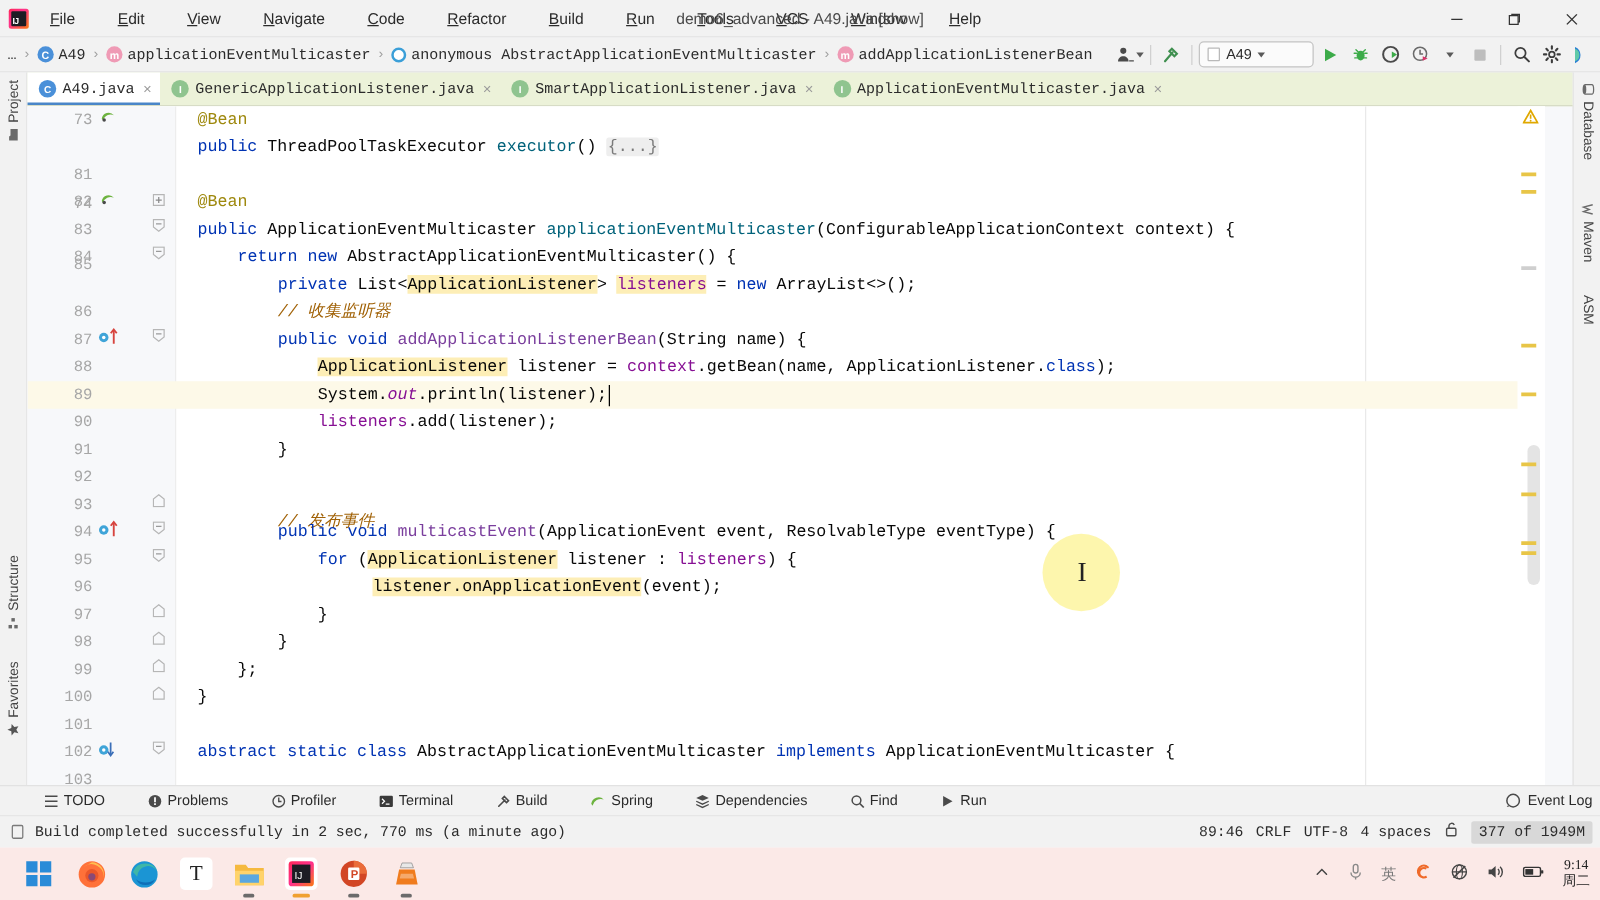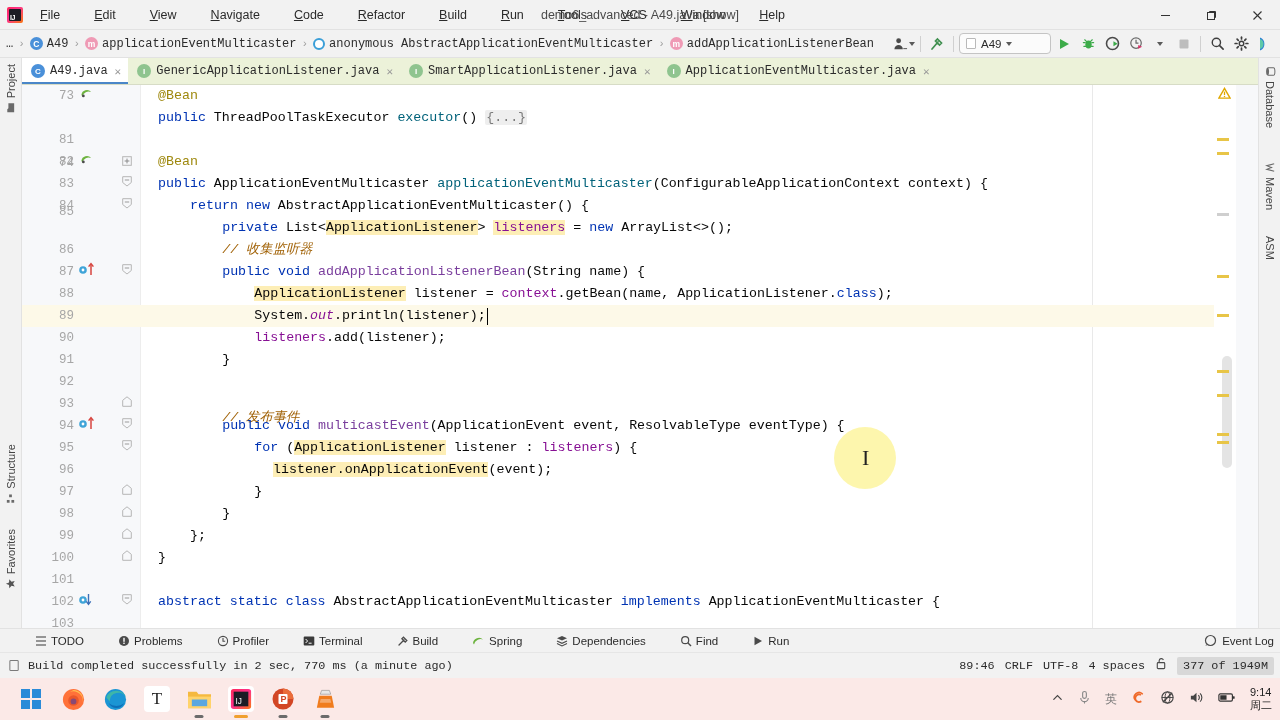--- a/index.html
+++ b/index.html
@@ -165,21 +165,21 @@
   
   .taskbar {
     position:absolute; top:678px; left:0; width:1280px; height:42px;
     background:#fbe9e7; display:flex; align-items:center;
   }
   .tb-icons { display:flex; align-items:center; gap:16px; padding-left:18px; }
   .ticon { width:26px; height:26px; position:relative; display:flex; align-items:center; justify-content:center; }
   .ticon .dot { position:absolute; bottom:-6px; left:50%; transform:translateX(-50%); width:9px; height:3px; border-radius:2px; background:#6b6b6b; }
   .ticon .dot.active { background:#f0a030; width:14px; }
   .tray { position:absolute; right:8px; display:flex; align-items:center; gap:14px; color:#3b3b3b; }
-  .clock { font-size:11px; line-height:13px; color:#222; font-family:Liberation Sans, sans-serif;}
+  .clock { text-align:center; font-size:11px; line-height:13px; color:#222; font-family:Liberation Serif, serif;}
 </style>
 </head>
 <body>
 
 <div id="app">
 
   <div class="titlebar">
     <div class="ij-logo">
       <div class="sq"></div>
         <div class="in"></div>
@@ -593,21 +593,21 @@
           <div class="row" style="top: 322px;">
             <span class="codeline" style="left:82.16px;"><span class="cm">// 发布事件</span></span>
           </div>
           <div class="row" style="top: 330px;">
             <span class="codeline" style="left:82.16px;"><span class="kw">public </span><span class="kw">void </span><span class="fnd">multicastEvent</span><span class="ty">(ApplicationEvent event, ResolvableType eventType) {</span></span>
           </div>
           <div class="row" style="top: 352px;">
             <span class="codeline" style="left:114.24px;"><span class="kw">for </span><span class="ty">(</span><span class="hi">ApplicationListener</span><span class="ty"> listener : </span><span class="fld">listeners</span><span class="ty">) {</span></span>
           </div>
           <div class="row" style="top: 374px;">
-            <span class="codeline" style="left:133px;text-align:center;"><span class="hi">listener.onApplicationEvent</span><span class="ty">(event);</span></span>
+            <span class="codeline" style="left:158px;text-align:center;"><span class="hi">listener.onApplicationEvent</span><span class="ty">(event);</span></span>
           </div>
           <div class="row" style="top: 396px;">
             <span class="codeline" style="left:114.24px;"><span class="ty">}</span></span>
           </div>
           <div class="row" style="top: 418px;">
             <span class="codeline" style="left:82.16px;"><span class="ty">}</span></span>
           </div>
           <div class="row" style="top: 440px;">
             <span class="codeline" style="left:50.08px;"><span class="ty">};</span></span>
           </div>

